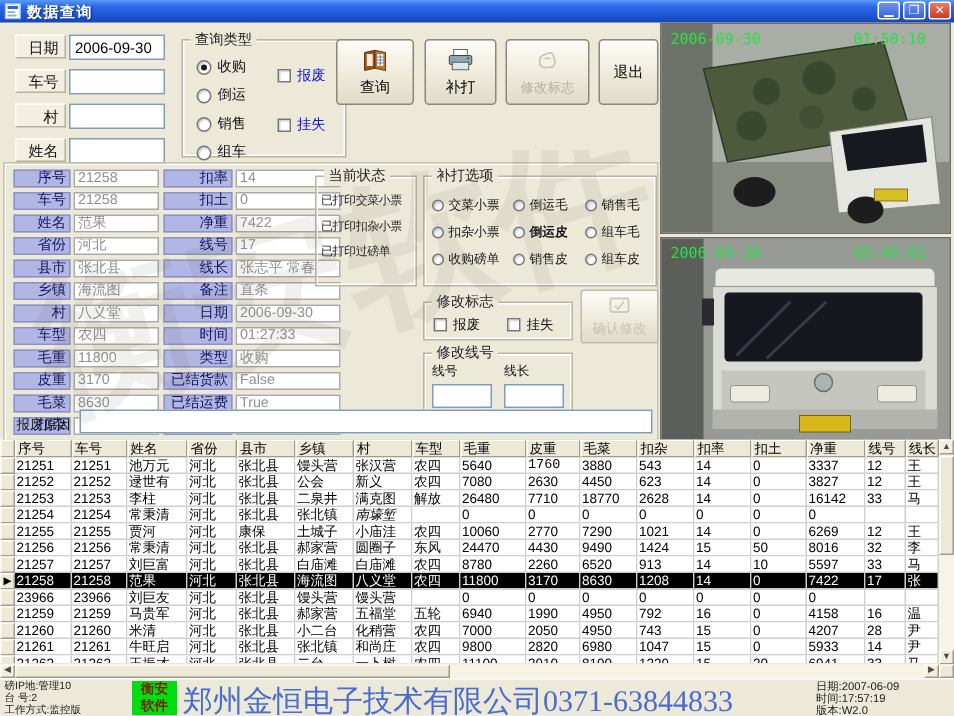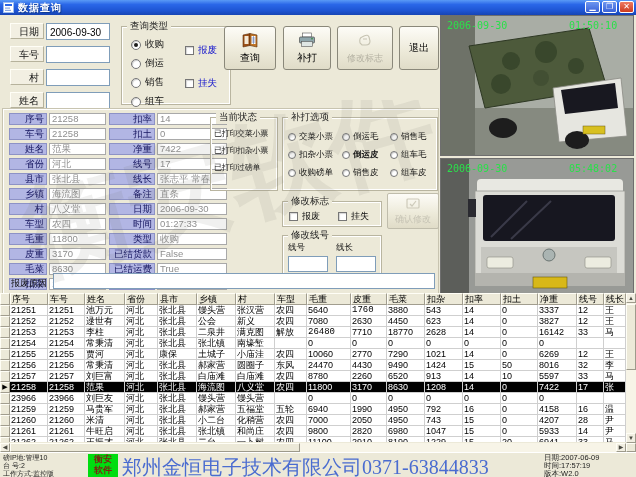--- a/index.html
+++ b/index.html
@@ -533,39 +533,39 @@
         <div class="grow">
           <div class="scell"></div>
           <div class="cell" style="width: 38px;">21253</div>
           <div class="cell" style="width: 37px;">21253</div>
           <div class="cell" style="width: 40px;">李柱</div>
           <div class="cell" style="width: 33px;">河北</div>
           <div class="cell" style="width: 39px;">张北县</div>
           <div class="cell" style="width: 39px;">二泉井</div>
           <div class="cell" style="width: 39px;">满克图</div>
           <div class="cell" style="width: 32px;">解放</div>
-          <div class="cell" style="width: 44px; font-family: Liberation Mono, monospace;">26480</div>
+          <div class="cell" style="width: 44px;">26480</div>
           <div class="cell" style="width: 36px;">7710</div>
           <div class="cell" style="width: 38px;">18770</div>
           <div class="cell" style="width: 38px;">2628</div>
           <div class="cell" style="width: 38px;">14</div>
           <div class="cell" style="width: 37px;">0</div>
           <div class="cell" style="width: 39px;">16142</div>
           <div class="cell" style="width: 27px;">33</div>
           <div class="cell" style="width: 22px;">马</div>
         </div>
         <div class="grow">
           <div class="scell"></div>
           <div class="cell" style="width: 38px;">21254</div>
           <div class="cell" style="width: 37px;">21254</div>
           <div class="cell" style="width: 40px;">常秉清</div>
           <div class="cell" style="width: 33px;">河北</div>
           <div class="cell" style="width: 39px;">张北县</div>
           <div class="cell" style="width: 39px;">张北镇</div>
-          <div class="cell" style="width: 39px;">南壕堑</div>
+          <div class="cell" style="width: 39px; font-style: italic;">南壕堑</div>
           <div class="cell" style="width: 32px;"></div>
           <div class="cell" style="width: 44px;">0</div>
           <div class="cell" style="width: 36px;">0</div>
           <div class="cell" style="width: 38px;">0</div>
           <div class="cell" style="width: 38px;">0</div>
           <div class="cell" style="width: 38px;">0</div>
           <div class="cell" style="width: 37px;">0</div>
           <div class="cell" style="width: 39px;">0</div>
           <div class="cell" style="width: 27px;"></div>
           <div class="cell" style="width: 22px;"></div>

